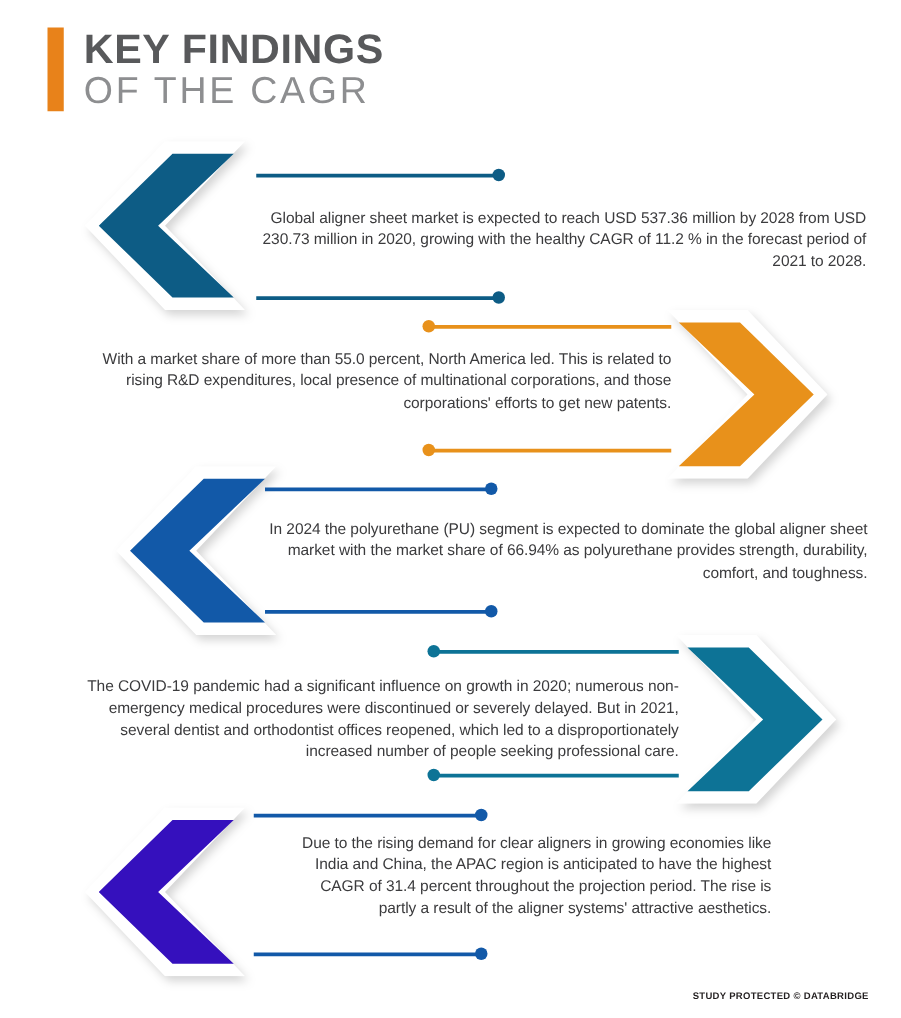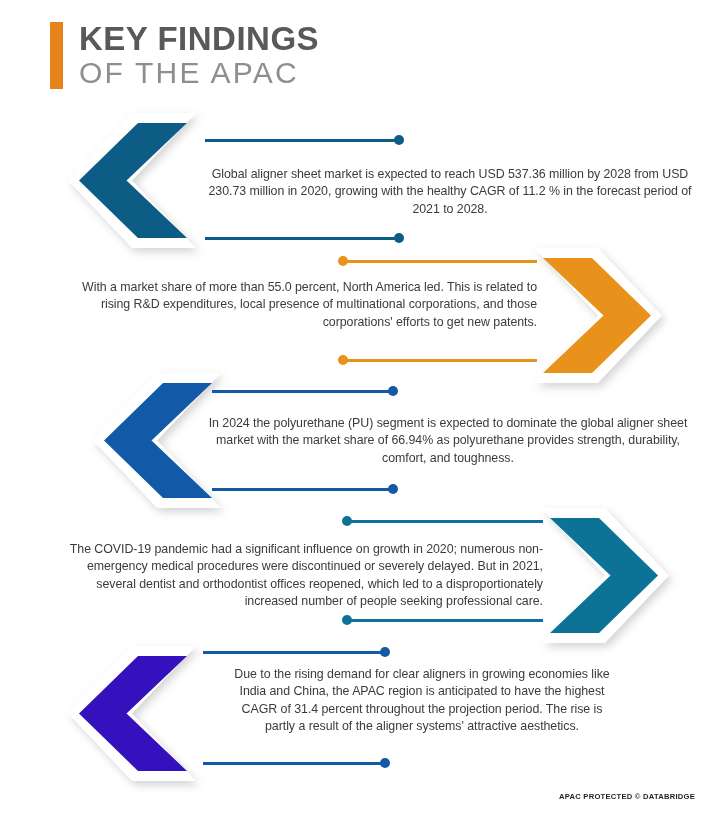--- a/index.html
+++ b/index.html
@@ -19,21 +19,20 @@
     overflow: hidden;
   }
 
   
   .header {
     position: absolute;
     left: 38px;
     top: 22px;
     display: flex;
     align-items: stretch;
-    margin-left: 12px;
   }
   .header-bar {
     width: 13px;
     background: #e8821a;
     margin-right: 16px;
     flex: none;
   }
   .header-text { display: flex; flex-direction: column; justify-content: center; }
   .title-main {
     font-size: 33px;
@@ -89,21 +88,21 @@
   .conn.dot-left  .bar { left: 4px; }
 
   
   .txt {
     position: absolute;
     font-size: 12.4px;
     line-height: 17.3px;
     color: #3b3b3d;
     letter-spacing: -0.05px;
   }
-  .txt.left  { text-align: center; }
+  .txt.left  { text-align: right; }
   .txt.right { text-align: right; }
 
   
   .footer {
     position: absolute;
     right: 26px;
     top: 792px;
     font-size: 7.6px;
     font-weight: bold;
     letter-spacing: 0.25px;
@@ -113,21 +112,21 @@
 </style>
 </head>
 <body>
 
 <div id="page">
 
   <div class="header">
     <div class="header-bar"></div>
     <div class="header-text">
       <div class="title-main">KEY FINDINGS</div>
-      <div class="title-sub">OF THE APAC</div>
+      <div class="title-sub">OF THE CAGR</div>
     </div>
   </div>
 
   <div class="row" style="top:113px;">
     <div class="chev-wrap" style="left:68px; top:0px;">
       <div class="chev">
         <svg viewBox="0 0 128 135" preserveAspectRatio="none" aria-hidden="true">
           <path d="M64 0 H128 L64 67.5 L128 135 H64 L0 67.5 Z" fill="#ffffff"></path>
           <path d="M70 10 H119 L58.5 67.5 L119 125 H70 L11 67.5 Z" fill="#0d5c85"></path>
         </svg>
@@ -217,15 +216,15 @@
       <div class="bar" style="background:#1259a8;"></div>
       <div class="dot" style="background:#1259a8;"></div>
     </div>
     <div class="txt left" style="left:202px; top:28px; width:390px;margin-left:25px;">Due to the rising demand for clear aligners in growing economies like India and China, the APAC region is anticipated to have the highest CAGR of 31.4 percent throughout the projection period. The rise is partly a result of the aligner systems' attractive aesthetics.</div>
     <div class="conn dot-right" style="left:203px; top:120px; width:186px;">
       <div class="bar" style="background:#1259a8;"></div>
       <div class="dot" style="background:#1259a8;"></div>
     </div>
   </div>
 
-  <div class="footer">APAC PROTECTED © DATABRIDGE</div>
+  <div class="footer">STUDY PROTECTED © DATABRIDGE</div>
 
 </div>
 
 </body></html>

